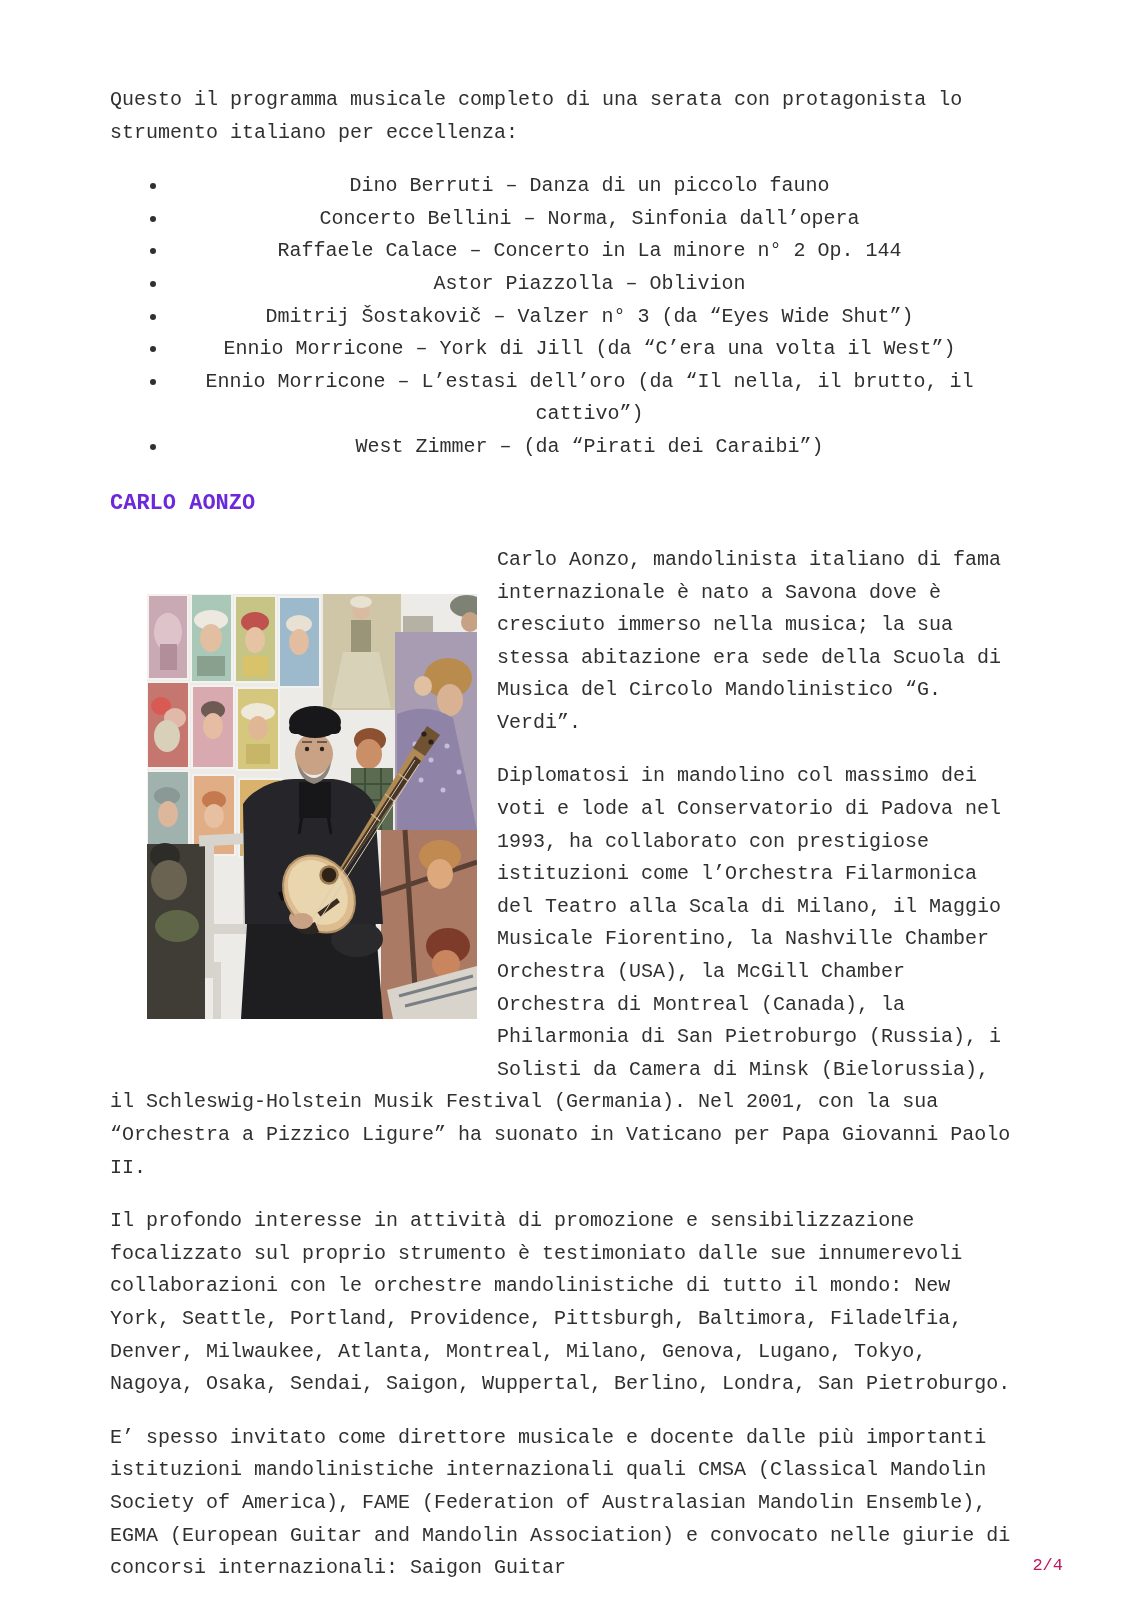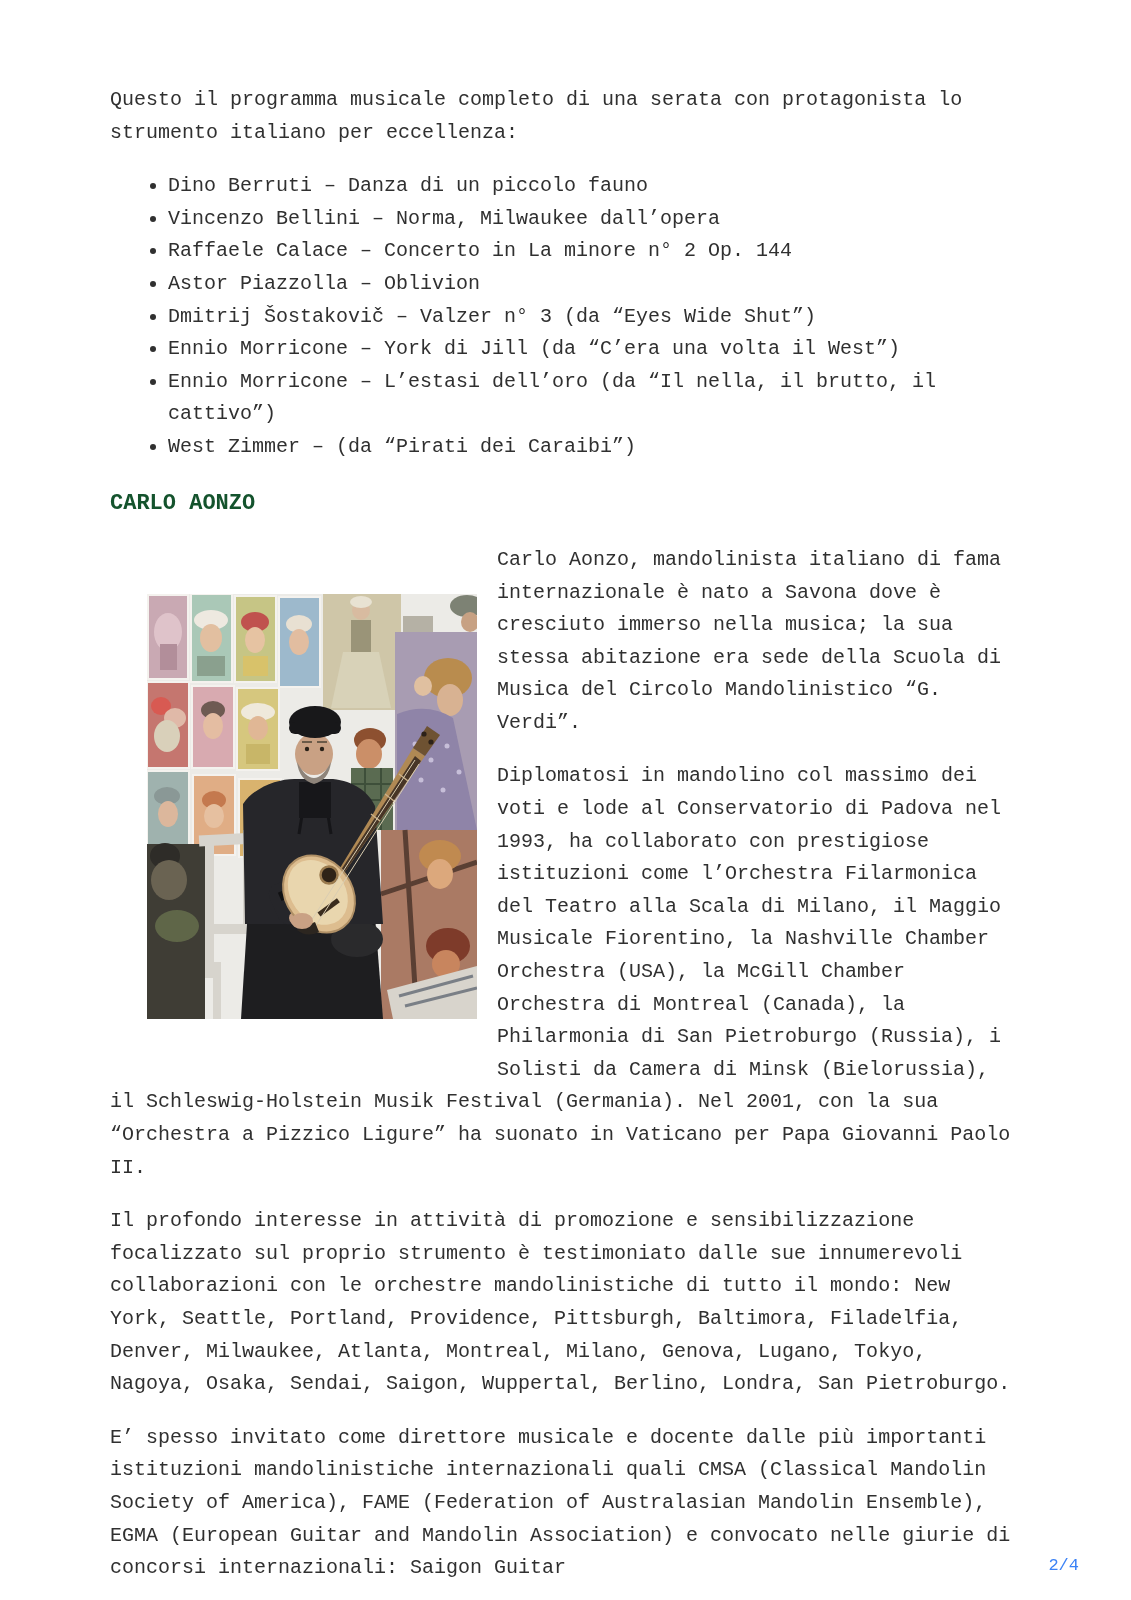--- a/index.html
+++ b/index.html
@@ -17,55 +17,56 @@
     left:110px;top:76px;
     width:901px;
     font-size:20px;
     line-height:1.63;
   }
   .content p{margin:0 0 21px 0;}
   ul.program{
     margin:0 0 23px 0;
     padding:0 0 0 58px;
     list-style:disc outside;
+    text-align:center;
   }
   ul.program li{margin:0;padding:0;}
   h2.section-heading{
     font-size:22px;
     font-weight:bold;
     margin:27px 0 27px 0;
     line-height:1.2;
-    color:#14532d;
+    color:#6d28d9;
   }
   .bio-photo{
     float:left;
     width:330px;height:425px;
     margin:50px 20px 62px 37px;
     background:#ecebe7;
   }
   .bio-photo svg{display:block;width:330px;height:425px;}
   .clearfix{clear:both;height:0;line-height:0;}
   .page-number{
     position:absolute;
-    right:52px;bottom:33px;
+    right:68px;bottom:33px;
     font-size:17px;
-    color:#3b82f6;
+    color:#be185d;
   }
 </style>
 </head>
 <body>
 
 <div class="page">
   <div class="content">
 
     <p>Questo il programma musicale completo di una serata con protagonista lo strumento italiano per eccellenza:</p>
 
     <ul class="program">
       <li>Dino Berruti – Danza di un piccolo fauno</li>
-      <li>Vincenzo Bellini – Norma, Milwaukee dall’opera</li>
+      <li>Concerto Bellini – Norma, Sinfonia dall’opera</li>
       <li>Raffaele Calace – Concerto in La minore n° 2 Op. 144</li>
       <li>Astor Piazzolla – Oblivion</li>
       <li>Dmitrij Šostakovič – Valzer n° 3 (da “Eyes Wide Shut”)</li>
       <li>Ennio Morricone – York di Jill  (da “C’era una volta il West”)</li>
       <li>Ennio Morricone – L’estasi dell’oro (da “Il nella, il brutto, il cattivo”)</li>
       <li>West Zimmer – (da “Pirati dei Caraibi”)</li>
     </ul>
 
     <h2 class="section-heading">CARLO AONZO</h2>
 

